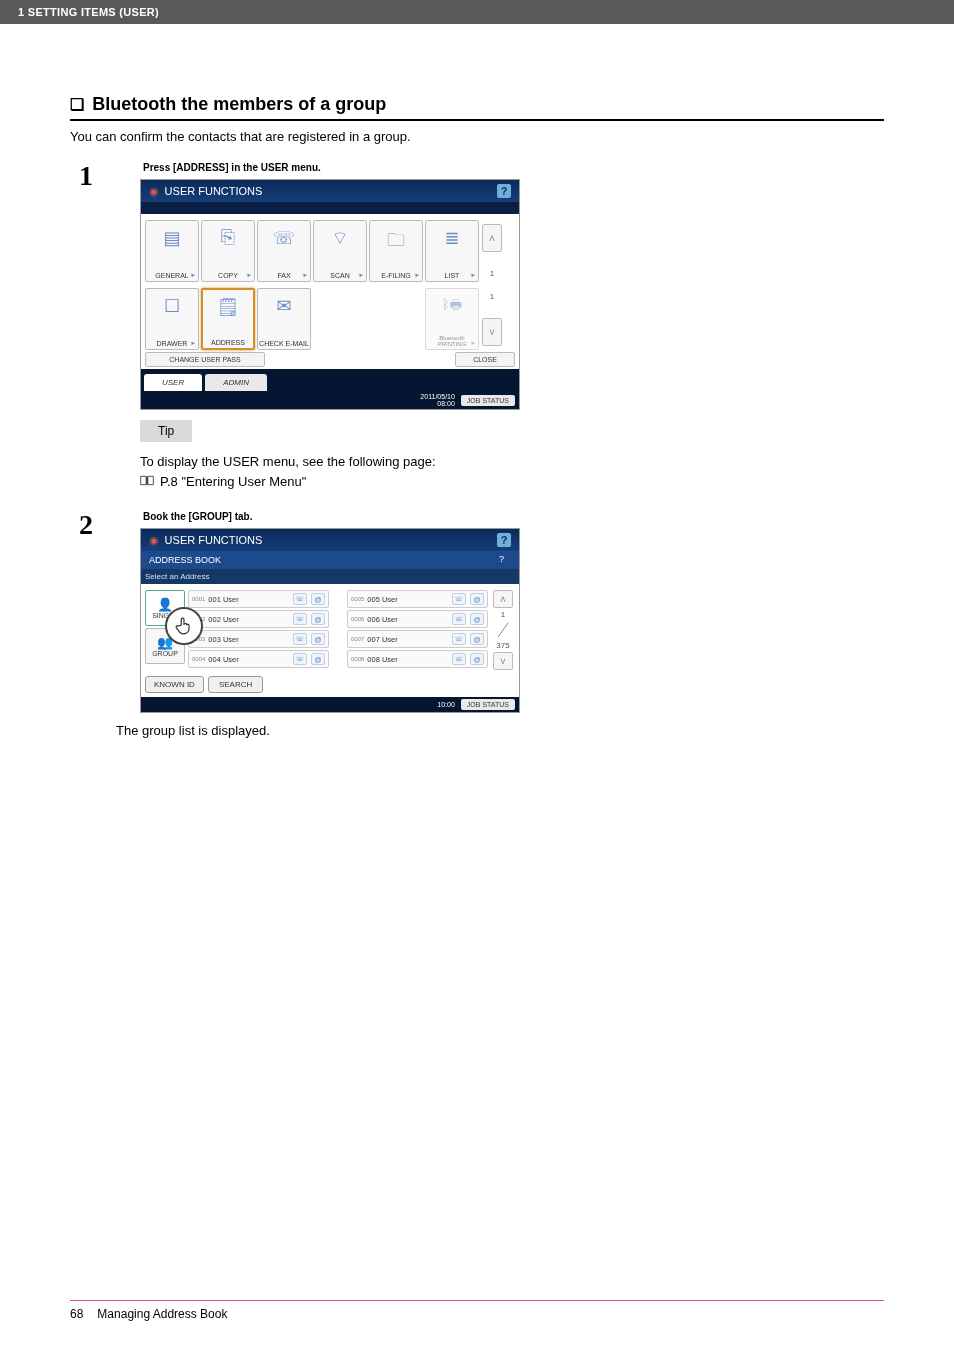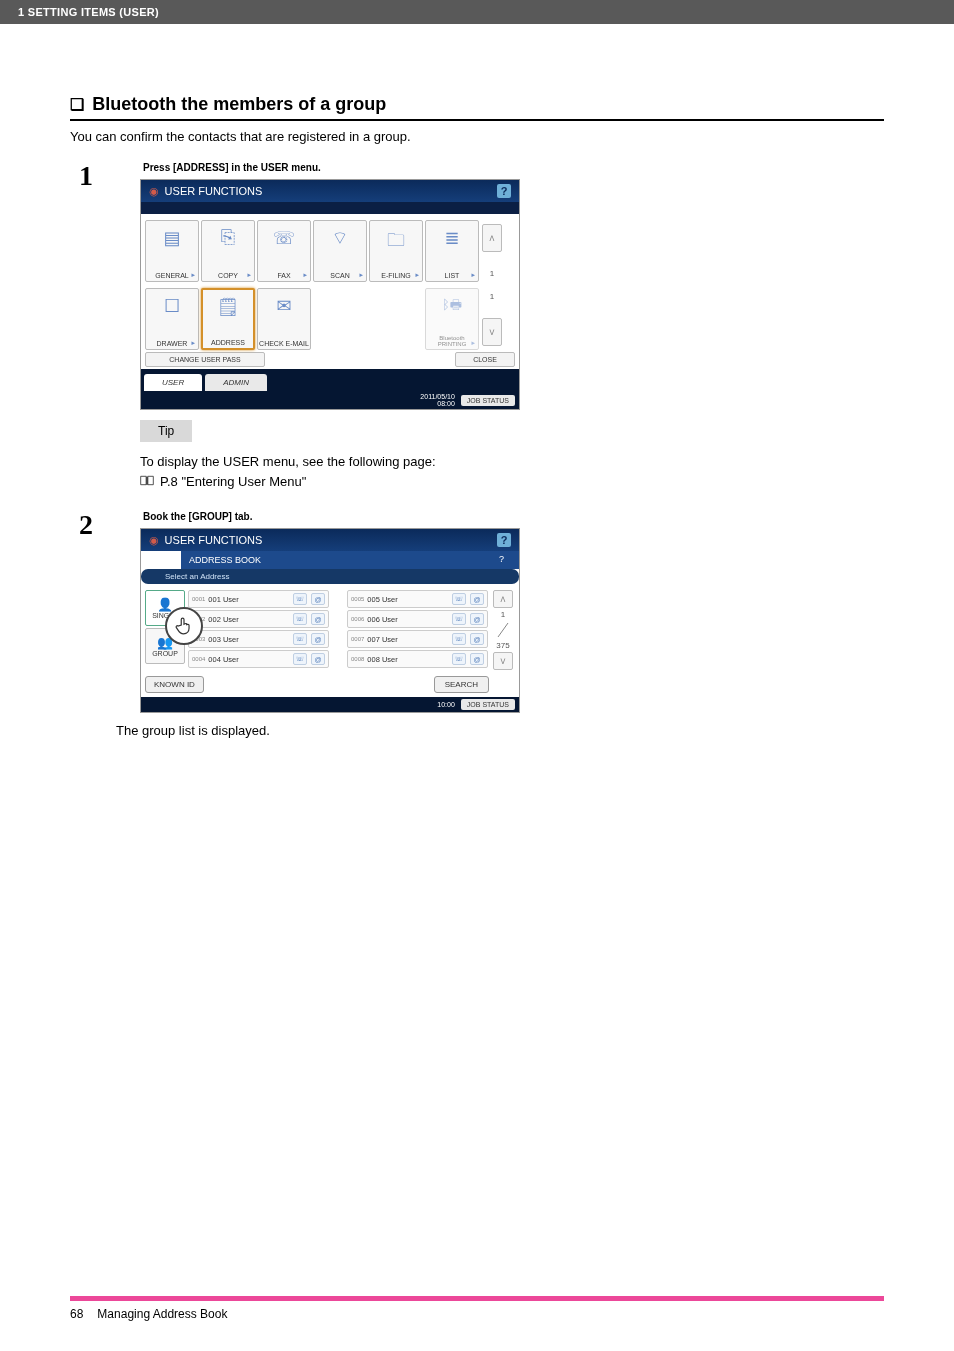--- a/index.html
+++ b/index.html
@@ -237,28 +237,26 @@
 
   
   .addrbk-subtitle {
     background: #1d4a8c;
     color: #fff;
     padding: 3px 8px;
     font-size: 9px;
     display: flex;
     justify-content: space-between;
     align-items: center;
-    margin-left: 40px;
   }
   .addrbk-select {
     background: #153866;
     color: #cde0f5;
-    padding: 3px 24px;
+    padding: 3px 4px;
     font-size: 8px;
-    border-radius: 7px;
   }
   .addrbk-body {
     display: flex;
     padding: 6px 4px 4px 4px;
     gap: 3px;
   }
   .side-tabs {
     width: 40px;
     display: flex;
     flex-direction: column;
@@ -343,31 +341,31 @@
     background: #fff;
     display: flex;
     align-items: center;
     justify-content: center;
   }
   .hand-svg { width: 22px; height: 22px; }
   .addrbk-wrap { position: relative; }
 
   .known-row {
     display: flex;
-    justify-content: space-between;
+    justify-content: flex-start;
     gap: 4px;
     padding: 2px 30px 4px 4px;
   }
 
   .footer {
     position: absolute;
     bottom: 30px;
     left: 70px;
     right: 70px;
-    border-top: 5px solid #ec4899;
+    border-top: 1px solid #ec4899;
     padding-top: 6px;
     font-size: 12px;
     display: flex;
     gap: 14px;
   }
   .spacer { width: 54px; }
 </style>
 </head>
 <body>
 

